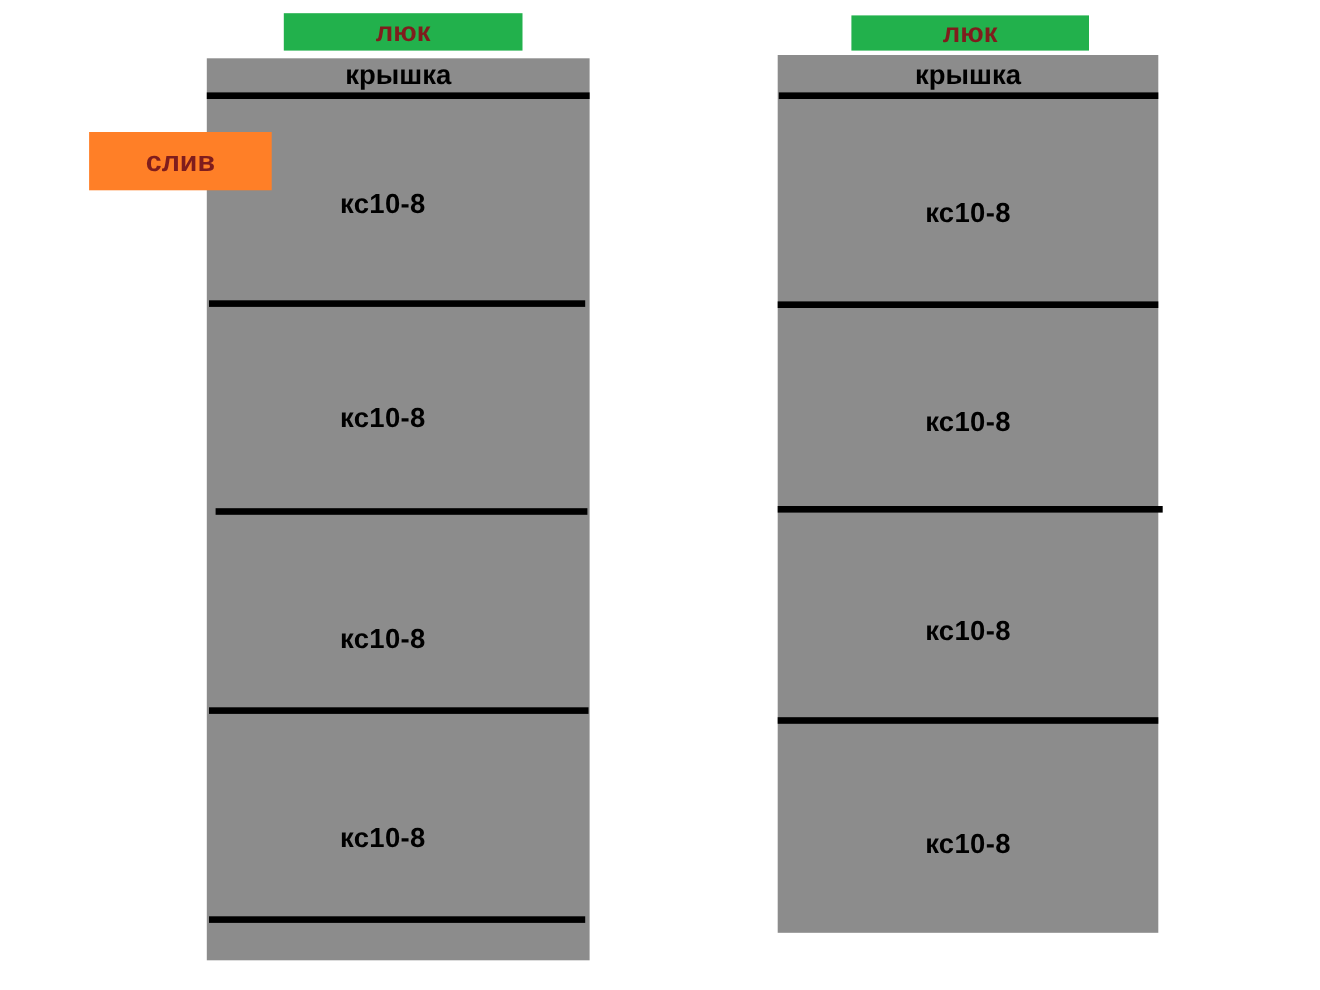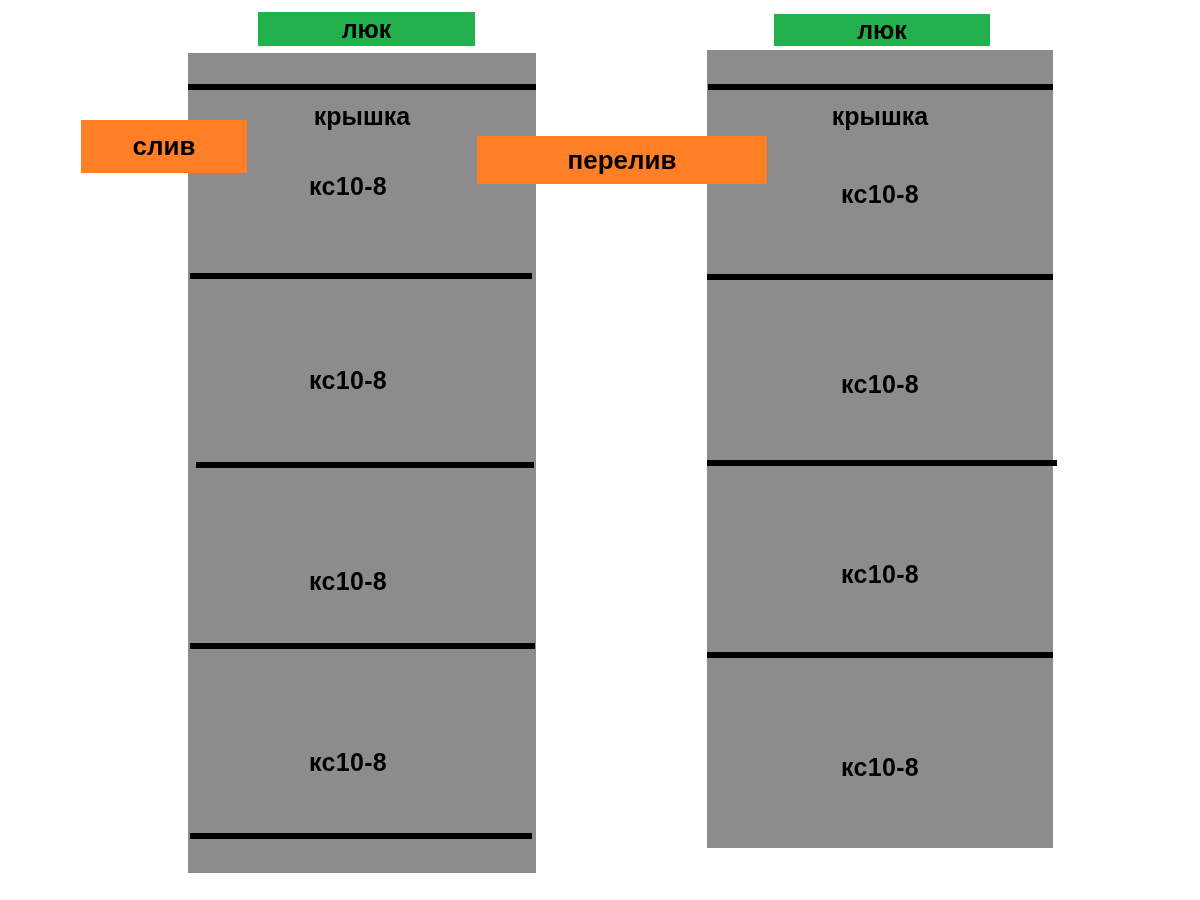--- a/index.html
+++ b/index.html
@@ -46,30 +46,29 @@
     margin-top: 32px;
   }
   .cap-label {
     position: absolute;
     text-align: center;
     color: #000000;
     font-size: 25px;
     font-weight: bold;
     white-space: nowrap;
     line-height: 1;
-    margin-top: 48px;
   }
 
   
   .callout {
     position: absolute;
     display: flex;
     align-items: center;
     justify-content: center;
-    color: #000000;
+    color: #7f1d1d;
     font-weight: bold;
     white-space: nowrap;
     box-sizing: border-box;
   }
   .callout-hatch {
     background: #22b14c;
     font-size: 25px;
   }
   .callout-pipe {
     background: #ff7f27;
@@ -107,15 +106,14 @@
   <div class="ring-label" style="left:770px; top:340px; width:220px;">кс10-8</div>
   <div class="ring-label" style="left:770px; top:530px; width:220px;">кс10-8</div>
   <div class="ring-label" style="left:770px; top:723px; width:220px;">кс10-8</div>
 
   <div class="callout callout-hatch" style="left:258px; top:12px; width:217px; height:34px;">люк</div>
 
   <div class="callout callout-hatch" style="left:774px; top:14px; width:216px; height:32px;">люк</div>
 
   <div class="callout callout-pipe" style="left:81px; top:120px; width:166px; height:53px;">слив</div>
 
-  <div class="callout callout-pipe" style="left:477px; top:136px; width:290px; height:48px;">перелив</div>
 
 </div>
 
 </body></html>

